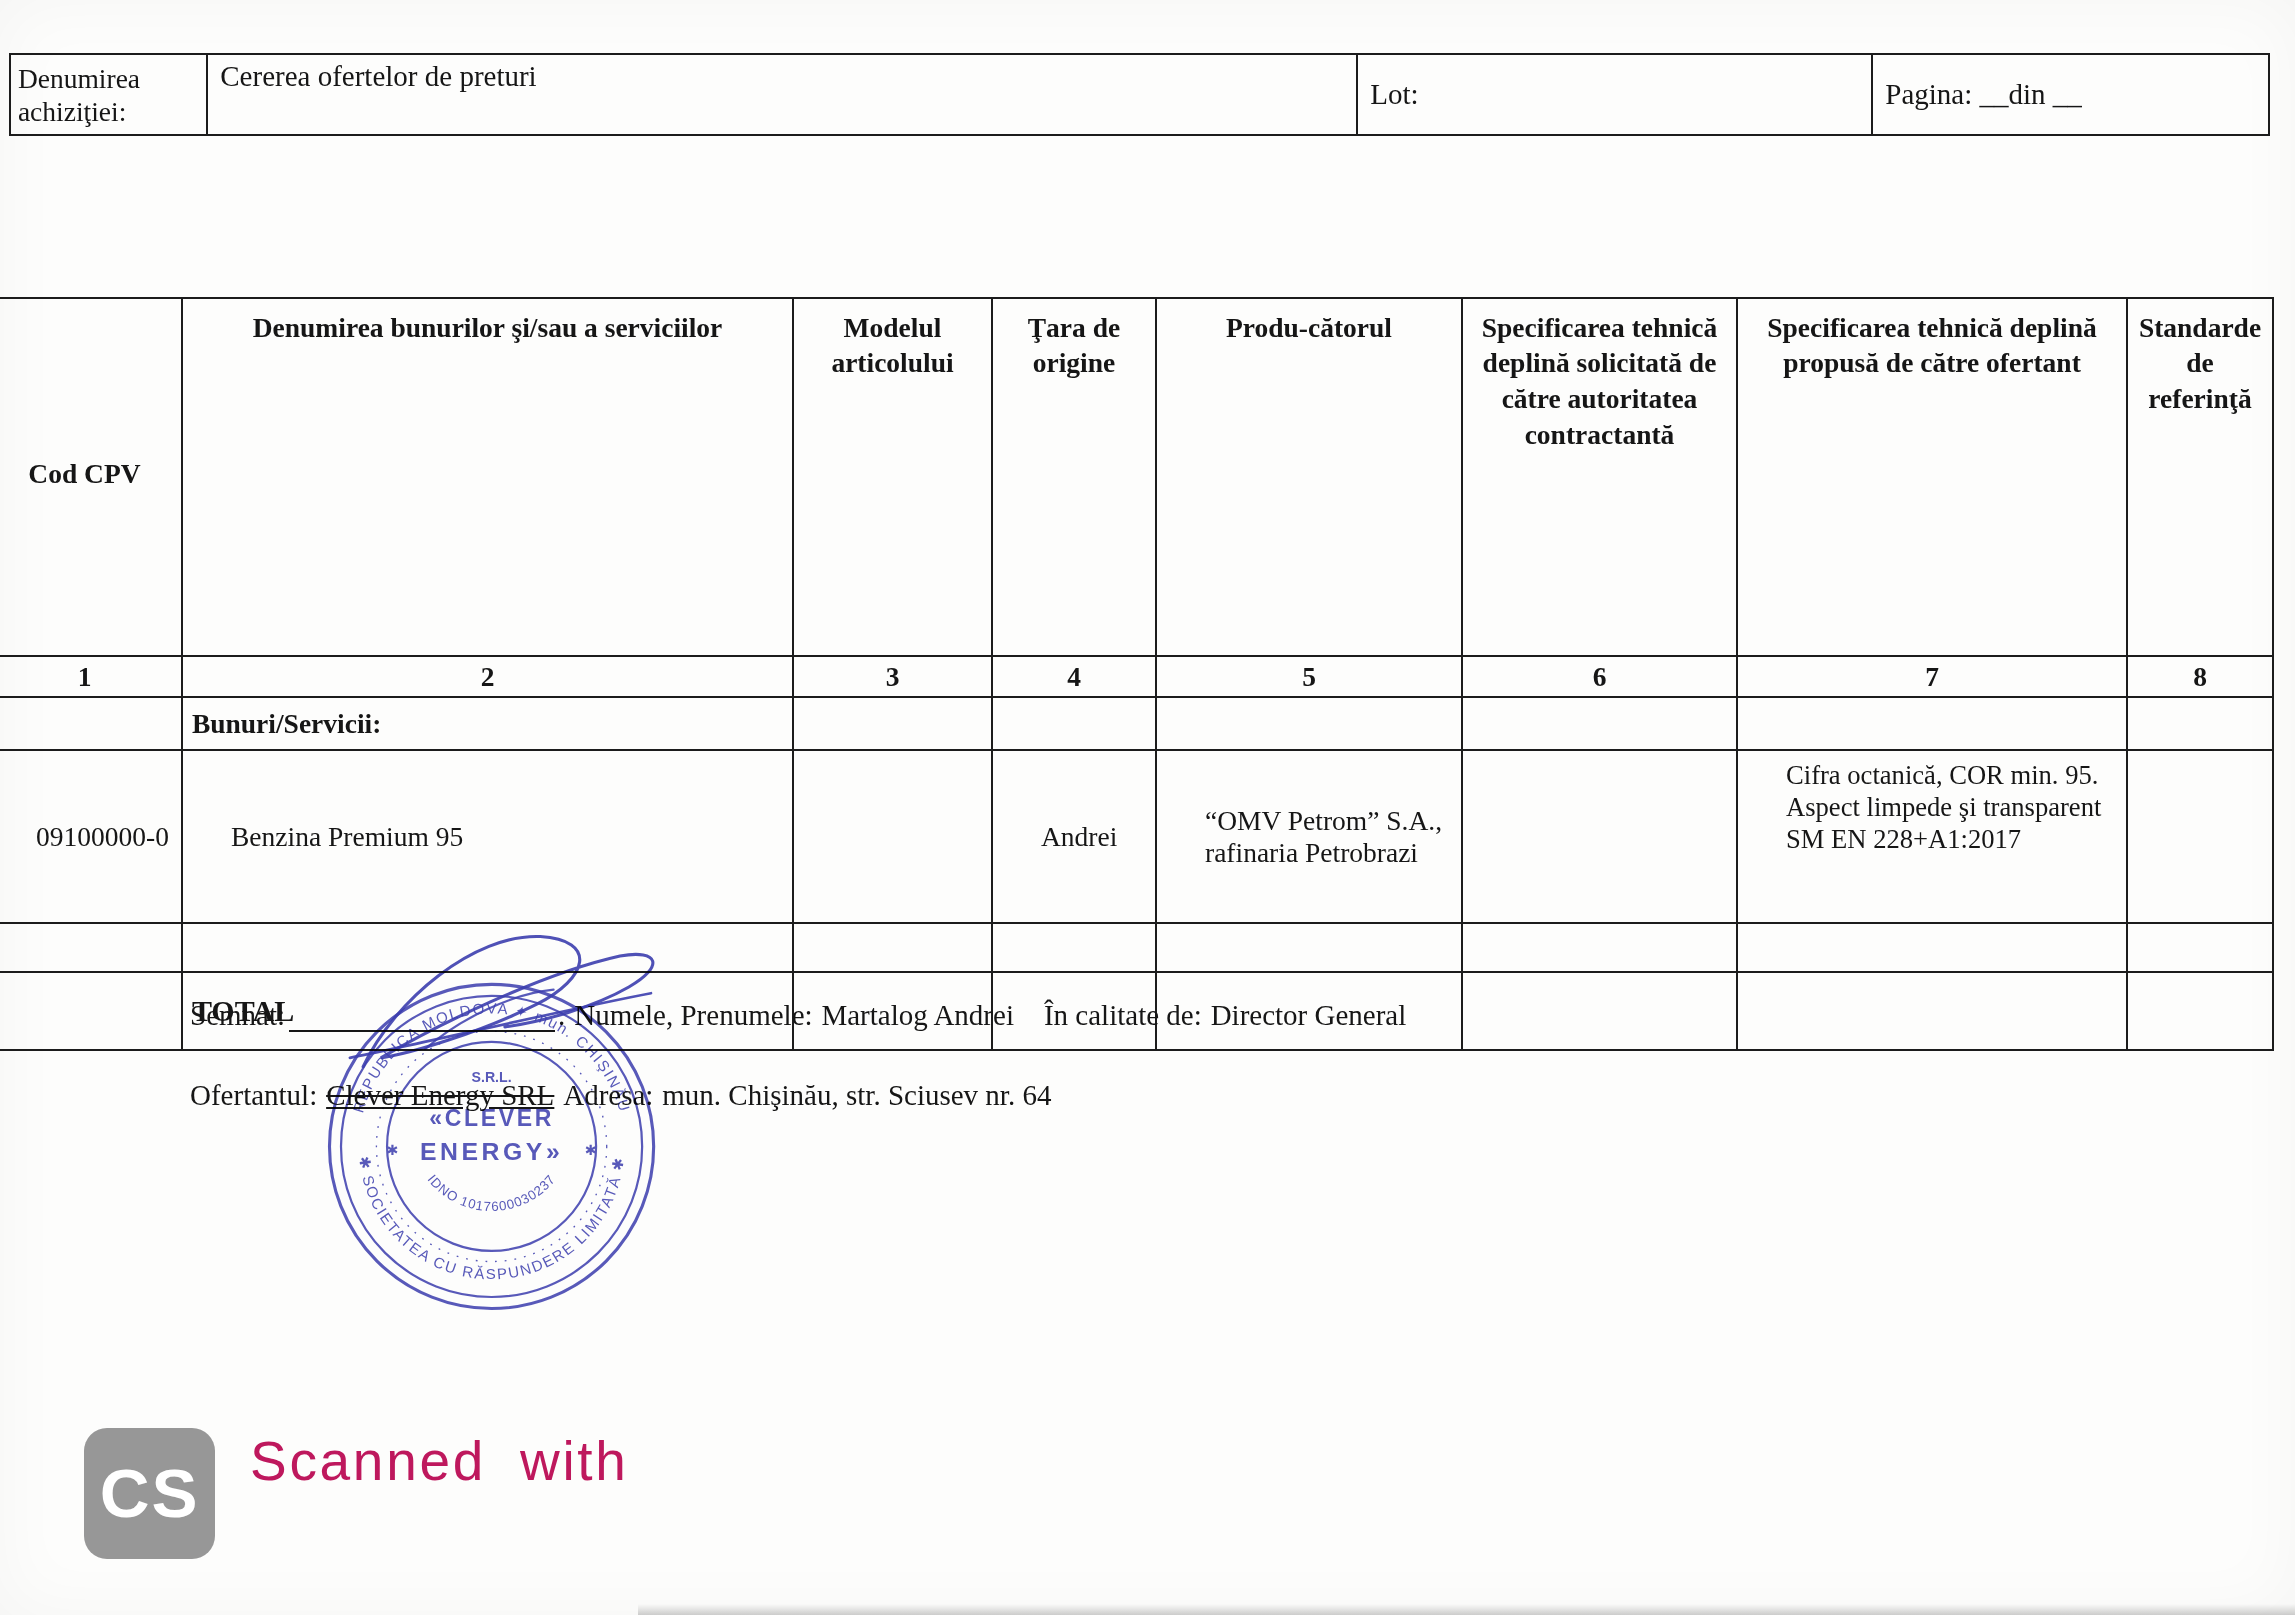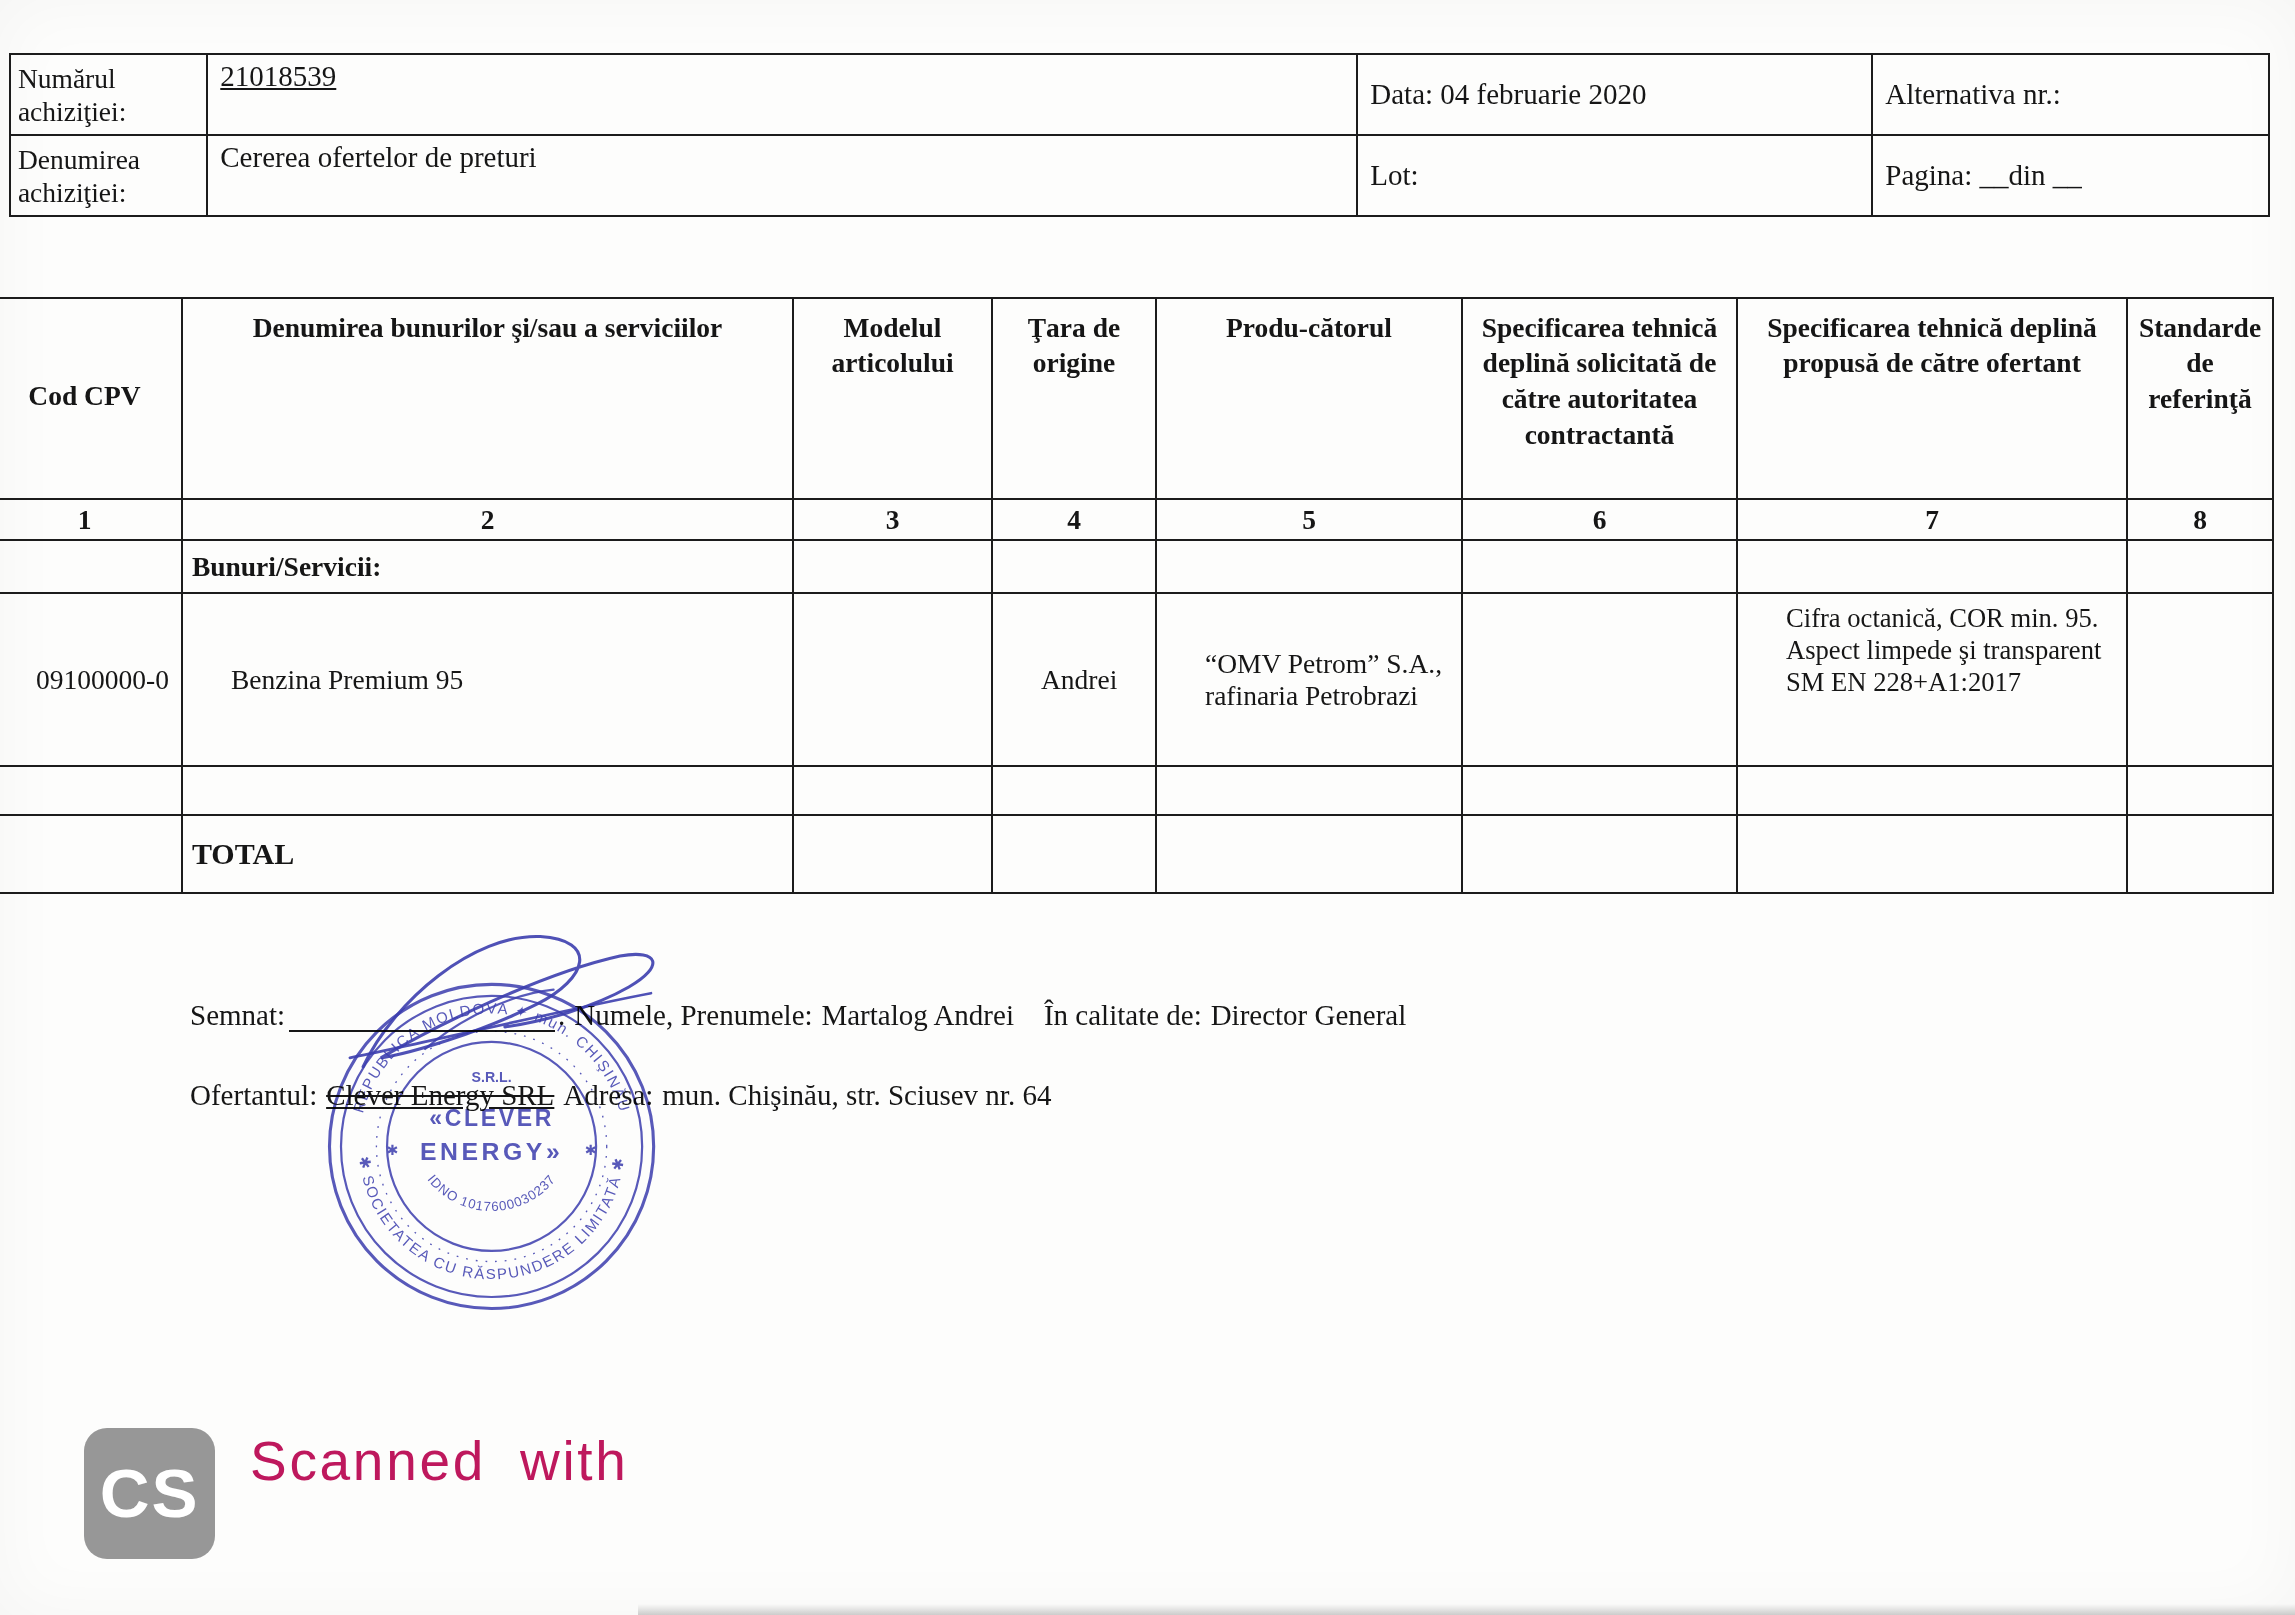--- a/index.html
+++ b/index.html
@@ -36,21 +36,21 @@
   .u { text-decoration: underline; }
 
   
   .main-table {
     position: absolute; left: -14px; top: 297px; width: 2285px;
     font-size: 27.5px;
   }
   .main-table td { padding: 5.3px 8.9px; vertical-align: middle; }
   .main-table .hdr-row td {
     font-weight: bold; text-align: center; vertical-align: top;
-    padding-top: 10.6px; line-height: 1.3; height: 201px;
+    padding-top: 10.6px; line-height: 1.3; height: 358px;
   }
   .main-table .hdr-row td.codcpv { vertical-align: middle; padding-top: 0; }
   .main-table .num-row td {
     font-weight: bold; text-align: center; height: 41px; padding: 1.8px;
   }
   .main-table .r-bunuri td { height: 53px; }
   .main-table .r-bunuri .goods { font-weight: bold; }
   .main-table .r-benzina td { height: 173px; padding-left: 48px; }
   .main-table .r-benzina .spec-prop { vertical-align: top; font-size: 26.6px; line-height: 1.2; padding-top: 8.9px; }
   .main-table .r-empty td { height: 49px; }
@@ -98,26 +98,20 @@
 <div class="page">
 
   <table class="header-table">
     <colgroup>
       <col style="width:197px">
         <col style="width:1150px">
         <col style="width:515px">
         <col style="width:397px">
     </colgroup>
     <tbody>
-        <tr>
-      <td class="lbl">Numărul achiziţiei:</td>
-      <td style="vertical-align:top;"><span class="u">21018539</span></td>
-      <td>Data: 04 februarie 2020</td>
-      <td>Alternativa nr.:</td>
-    </tr>
     <tr>
       <td class="lbl">Denumirea achiziţiei:</td>
       <td style="vertical-align:top;">Cererea ofertelor de preturi</td>
       <td>Lot:</td>
       <td>Pagina: __din __</td>
     </tr>
   </tbody>
     </table>
 
   <table class="main-table">

